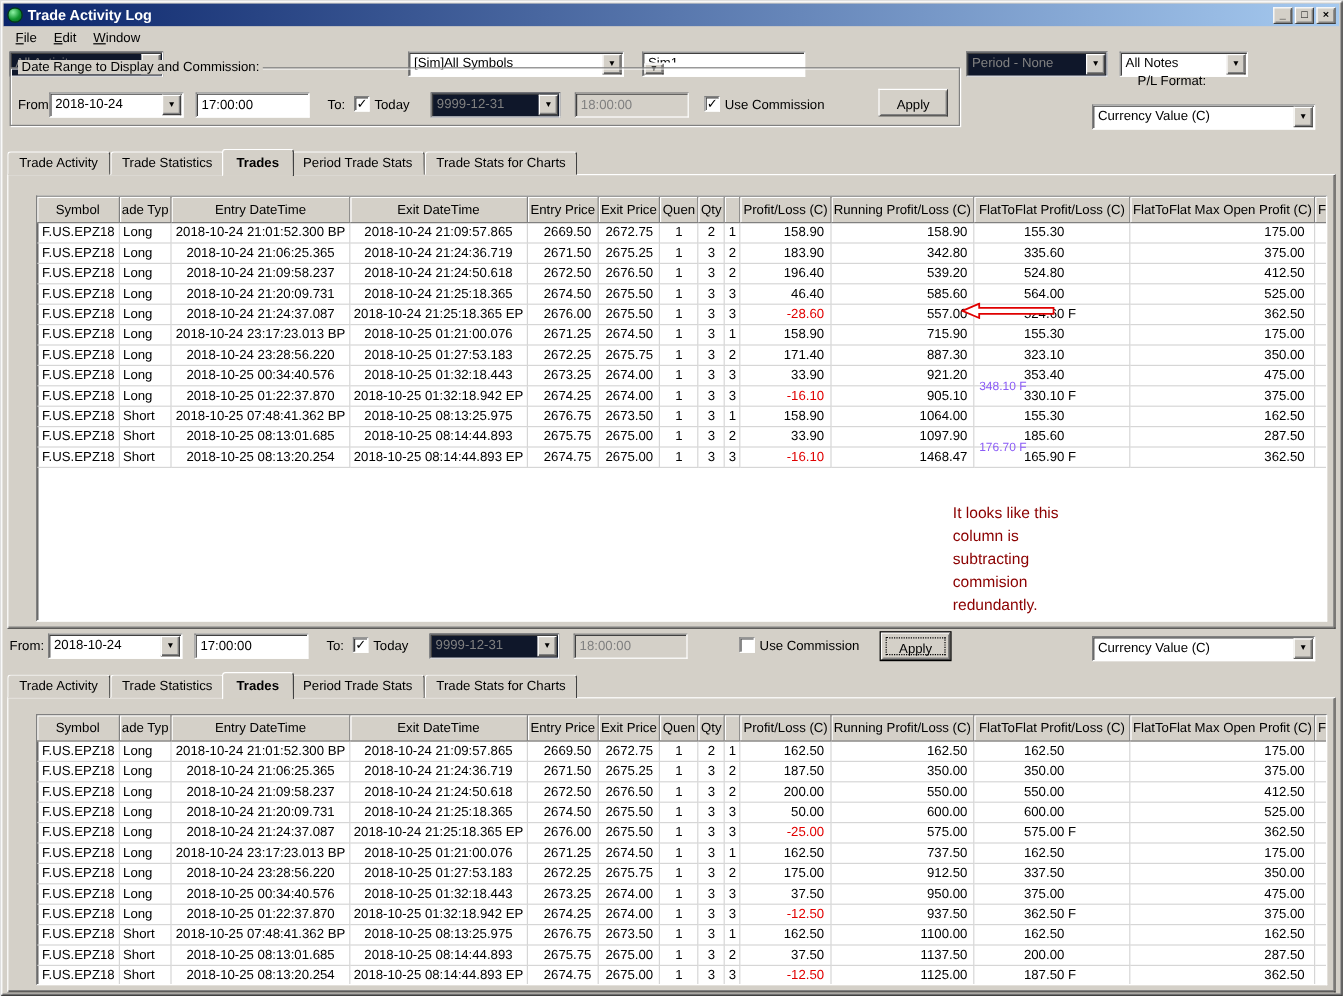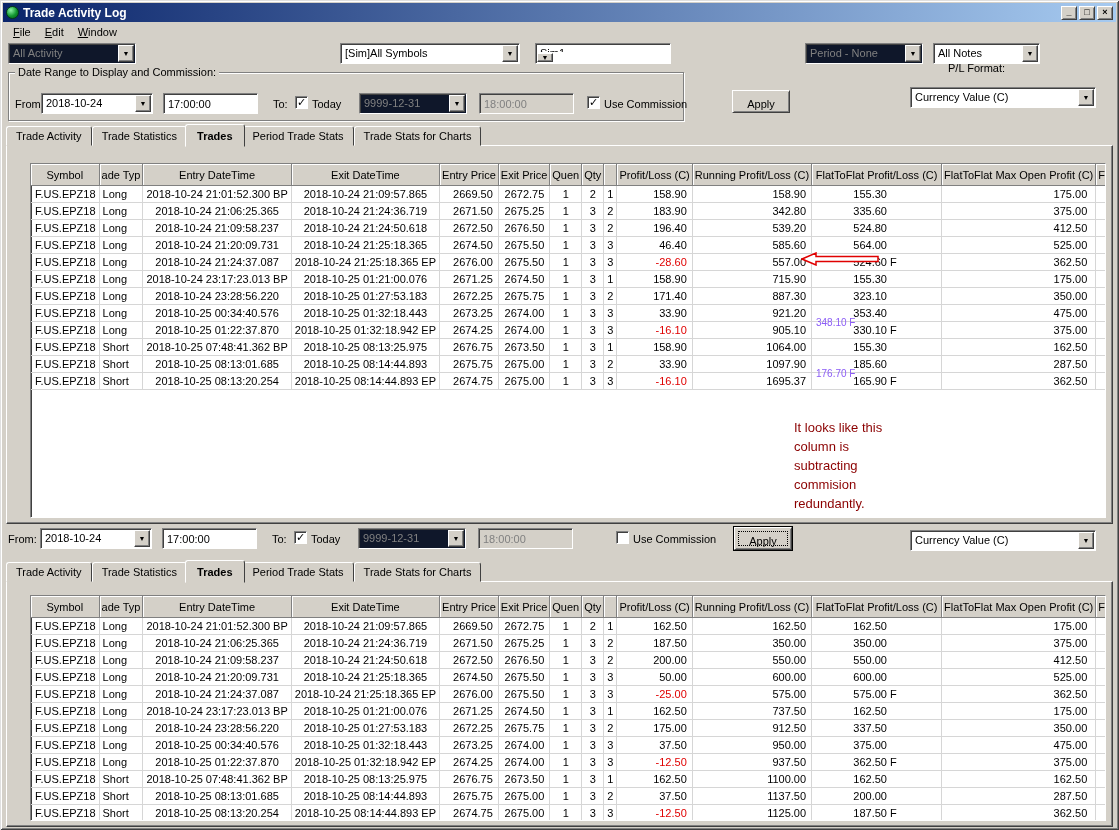--- a/index.html
+++ b/index.html
@@ -78,21 +78,21 @@
     padding-top: 4px;
   }
   .btn.default { outline: 1px solid #000; }
   .btn.default::after {
     content: ""; position: absolute; left: 3px; top: 3px; right: 3px; bottom: 3px;
     border: 1px dotted #000;
   }
 
   
   .groupbox {
-    position: absolute; left: 8px; top: 72px; width: 676px; height: 49px;
+    position: absolute; left: 8px; top: 56px; width: 792px; height: 49px;
     border: 1px solid #808080; box-shadow: inset 1px 1px 0 #fff, 1px 1px 0 #fff;
   }
   .groupbox-legend {
     position: absolute; left: 6px; top: -7px; background: #d4d0c8; padding: 0 3px; white-space: nowrap;
   }
 
   
   .tabbar { position: absolute; left: 6px; height: 23px; display: flex; align-items: flex-end; }
   .tab {
     position: relative; height: 20px; padding: 3px 9px 0 9px; background: #d4d0c8;
@@ -465,21 +465,21 @@
               <td class="c0">F.US.EPZ18</td>
               <td class="c1">Short</td>
               <td class="c2">2018-10-25 08:13:20.254</td>
               <td class="c3">2018-10-25 08:14:44.893 EP</td>
               <td class="c4">2674.75</td>
               <td class="c5">2675.00</td>
               <td class="c6">1</td>
               <td class="c7">3</td>
               <td class="c8">3</td>
               <td class="c9 neg">-16.10</td>
-              <td class="c10">1695.37</td>
+              <td class="c10">1468.47</td>
               <td class="c11">
                 <span>165.90</span>
                 <span class="fsuf">F</span>
               </td>
               <td class="c12">362.50</td>
               <td class="c13"></td>
             </tr>
           </tbody>
       </table>
 

